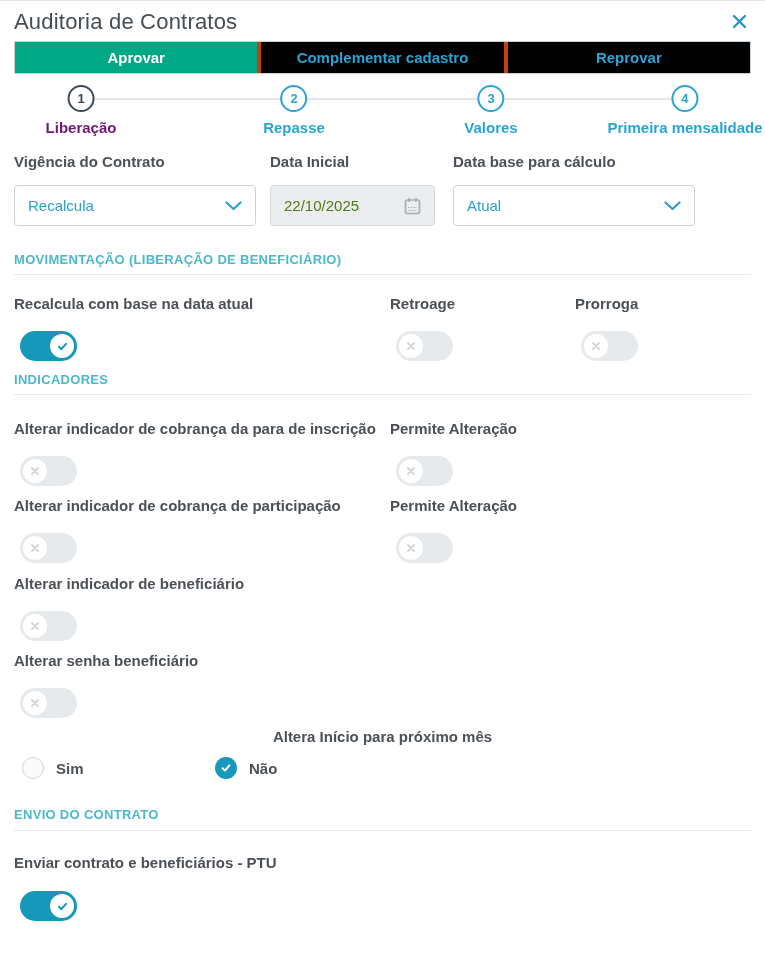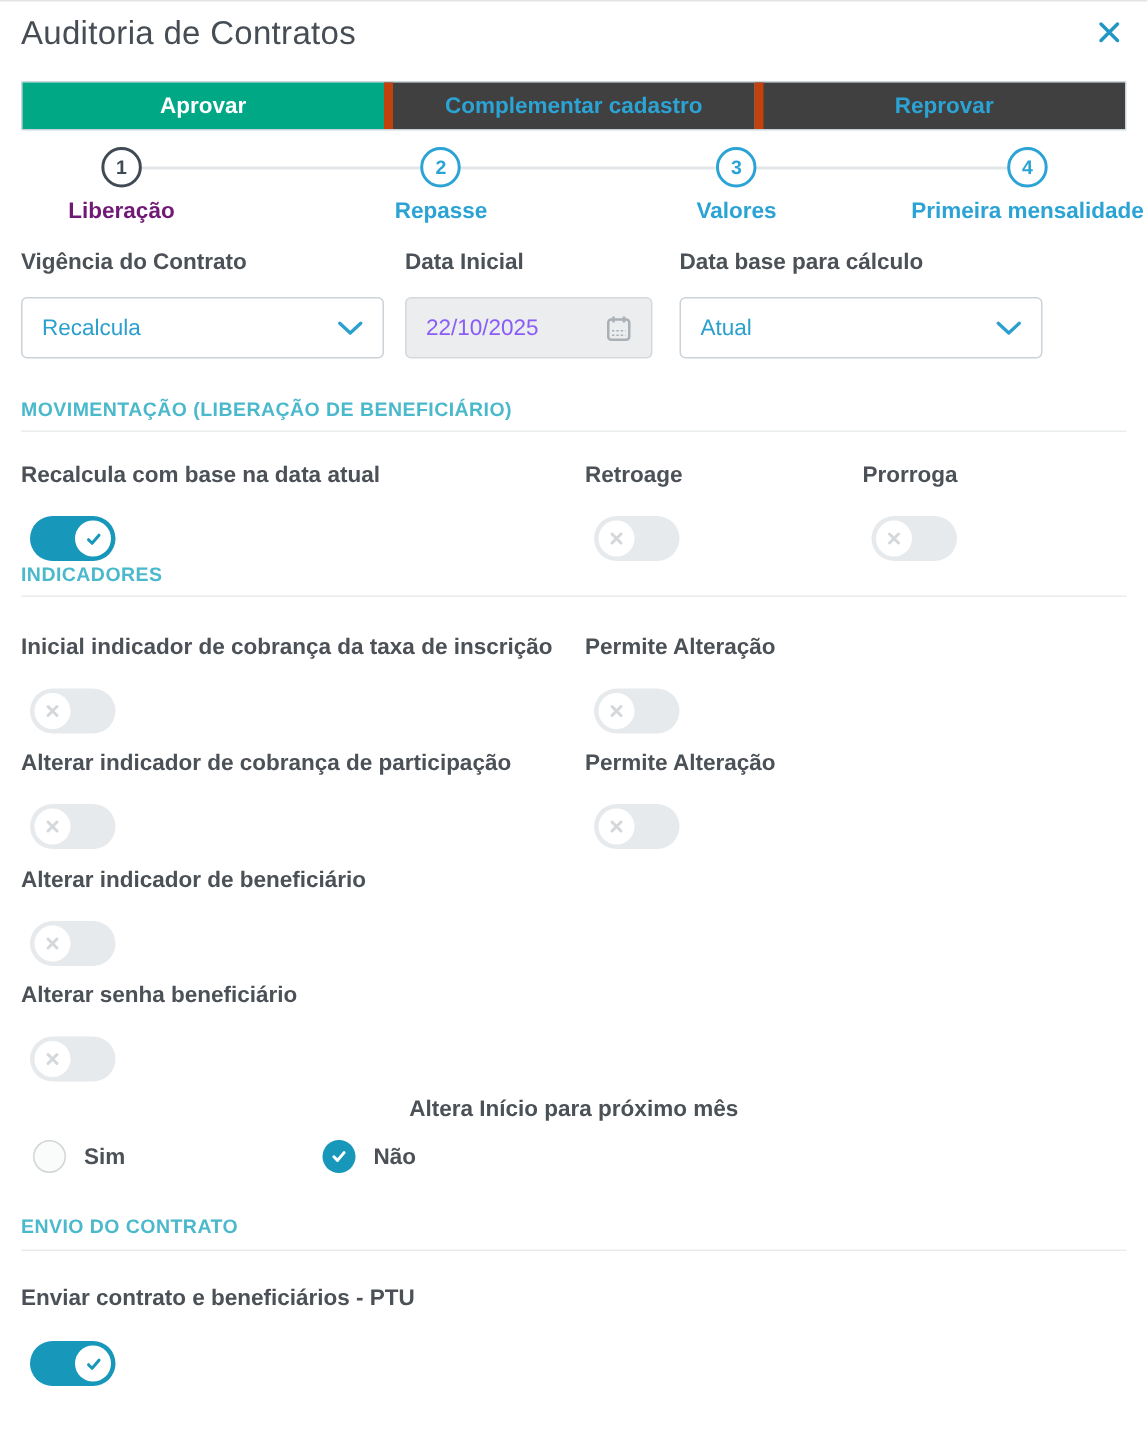--- a/index.html
+++ b/index.html
@@ -6,23 +6,23 @@
   html,body { width:765px; height:956px; background:#fff; overflow:hidden;
     font-family:"Liberation Sans", sans-serif; -webkit-font-smoothing:antialiased; }
   .modal { width:765px; height:956px; border-top:1px solid #e2e4e6; padding:8px 14px 0; background:#fff; }
 
   
   .modal-header { display:flex; justify-content:space-between; align-items:flex-start; height:28px; }
   .title { font-size:22px; font-weight:400; color:#464d54; letter-spacing:.2px; }
   .close-btn { background:none; border:none; cursor:pointer; padding:4px; margin-top:1px; line-height:0; }
 
   
-  .tabs { margin-top:17px; display:flex; height:33px; border:1px solid #c9d5db; border-radius:1px; }
+  .tabs { margin-top:4px; display:flex; height:33px; border:1px solid #c9d5db; border-radius:1px; }
   .tab { flex:1; display:flex; align-items:center; justify-content:center; font-size:15px; font-weight:700;
-    color:#2ba3d4; background:#404040; cursor:pointer; border-left:6px solid #c2410c; }
+    color:#2ba3d4; background:#000000; cursor:pointer; border-left:4px solid #c2410c; }
   .tab:first-child { border-left:none; }
   .tab.active { background:#00a886; color:#fff; }
 
   
   .stepper { position:relative; margin-top:11px; height:62px; }
   .step-line { position:absolute; top:13px; left:67px; width:604px; height:2px; background:#e4e7e9; }
   .step { position:absolute; top:0; transform:translateX(-50%); display:flex; flex-direction:column;
     align-items:center; white-space:nowrap; cursor:pointer; }
   .step-circle { width:27px; height:27px; border-radius:50%; background:#fff; display:flex; align-items:center;
     justify-content:center; font-size:13px; font-weight:700; position:relative; z-index:1; }
@@ -32,21 +32,21 @@
   .step.current  .step-label { color:#701a75; }
   .step.upcoming .step-label { color:#2ba3d4; }
 
   
   .fields-row { display:flex; margin-top:6px; }
   .field-label { font-size:15px; font-weight:700; color:#4b5157; height:17px; white-space:nowrap; }
   .control { margin-top:15px; height:41px; border:1px solid #ccd3d8; border-radius:4px; background:#fff;
     display:flex; align-items:center; justify-content:space-between; padding:0 13px; font-size:15px; cursor:pointer; }
   .select .select-value { color:#2b9fce; }
   .control.disabled { background:#ebedef; border-color:#d5d9dc; cursor:default; }
-  .control.disabled .date-value { color:#8b5cf6; }
+  .control.disabled .date-value { color:#4d7c0f; }
 
   
   .section-title { margin-top:26px; font-size:13px; font-weight:700; color:#4bb9cc; letter-spacing:.3px; }
   .divider { border:none; border-top:1px solid #e9eced; margin:7px 0 0; }
 
   .lbl { font-size:15px; font-weight:700; color:#4b5157; white-space:nowrap; }
 
   
   .toggle { margin:19px 0 0 6px; width:57px; height:30px; border-radius:15px; position:relative; cursor:pointer; }
   .toggle.on  { background:#1797ba; }
@@ -175,26 +175,26 @@
       <div class="toggle off">
         <span class="knob">
           <svg width="12" height="12" viewBox="0 0 12 12">
               <path d="M3 3 L9 9 M9 3 L3 9" stroke="#d4d8da" stroke-width="2" stroke-linecap="round"></path>
             </svg>
         </span>
       </div>
     </div>
   </div>
 
-  <div class="section-title" style="margin-top:1px">INDICADORES</div>
+  <div class="section-title" style="margin-top:11px">INDICADORES</div>
   <hr class="divider">
 
   <div class="grid2 mt25">
     <div>
-      <div class="lbl">Inicial indicador de cobrança da taxa de inscrição</div>
+      <div class="lbl">Alterar indicador de cobrança da para de inscrição</div>
       <div class="toggle off">
         <span class="knob">
           <svg width="12" height="12" viewBox="0 0 12 12">
               <path d="M3 3 L9 9 M9 3 L3 9" stroke="#d4d8da" stroke-width="2" stroke-linecap="round"></path>
             </svg>
         </span>
       </div>
     </div>
     <div>
       <div class="lbl">Permite Alteração</div>

